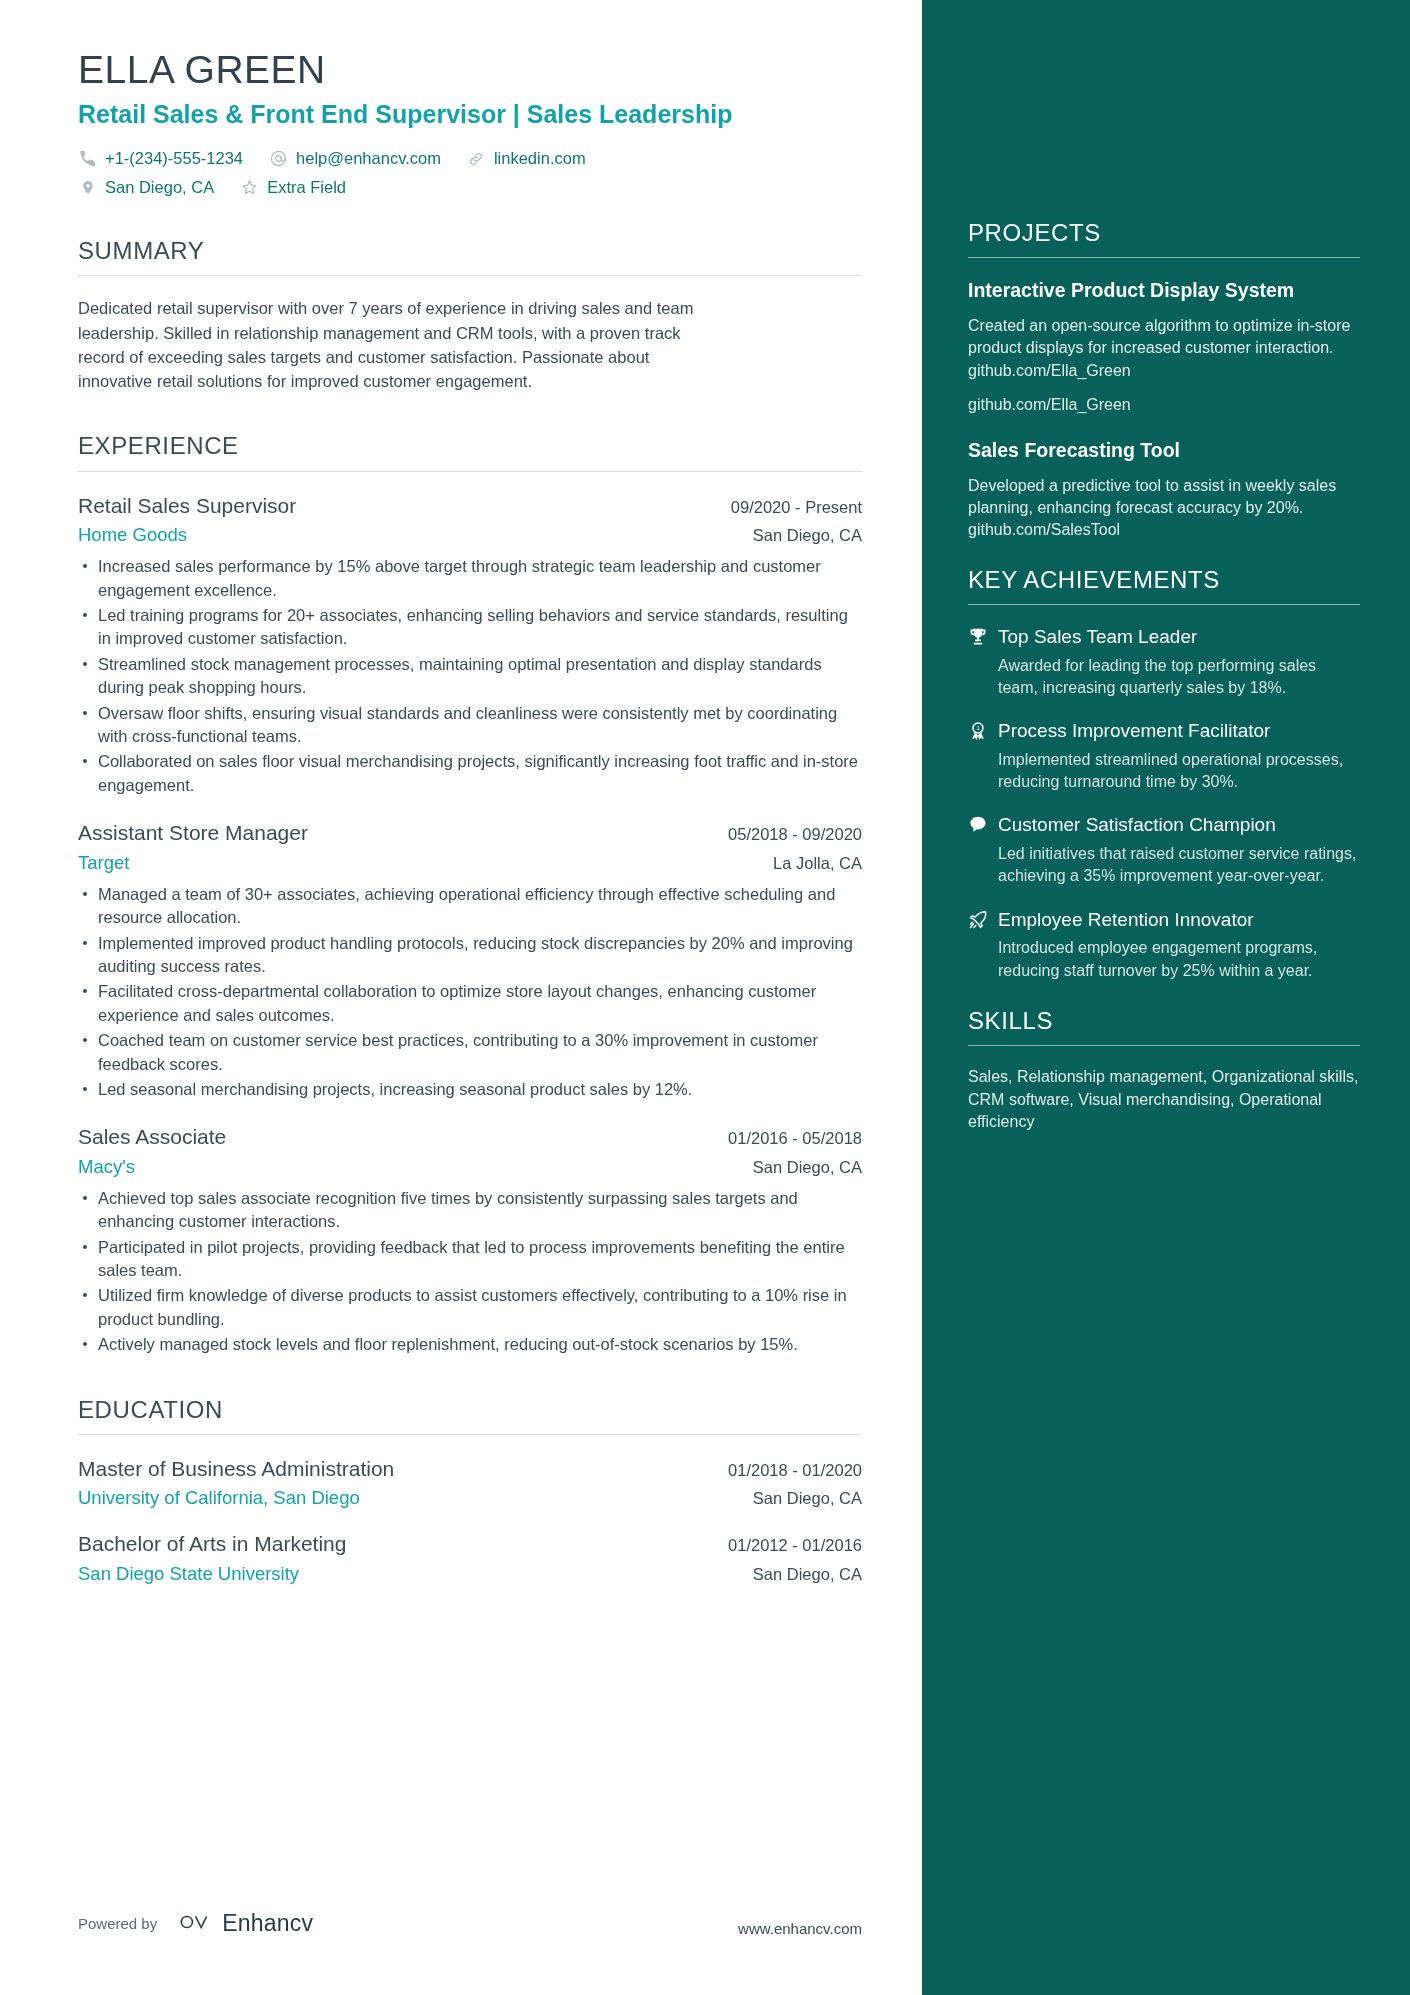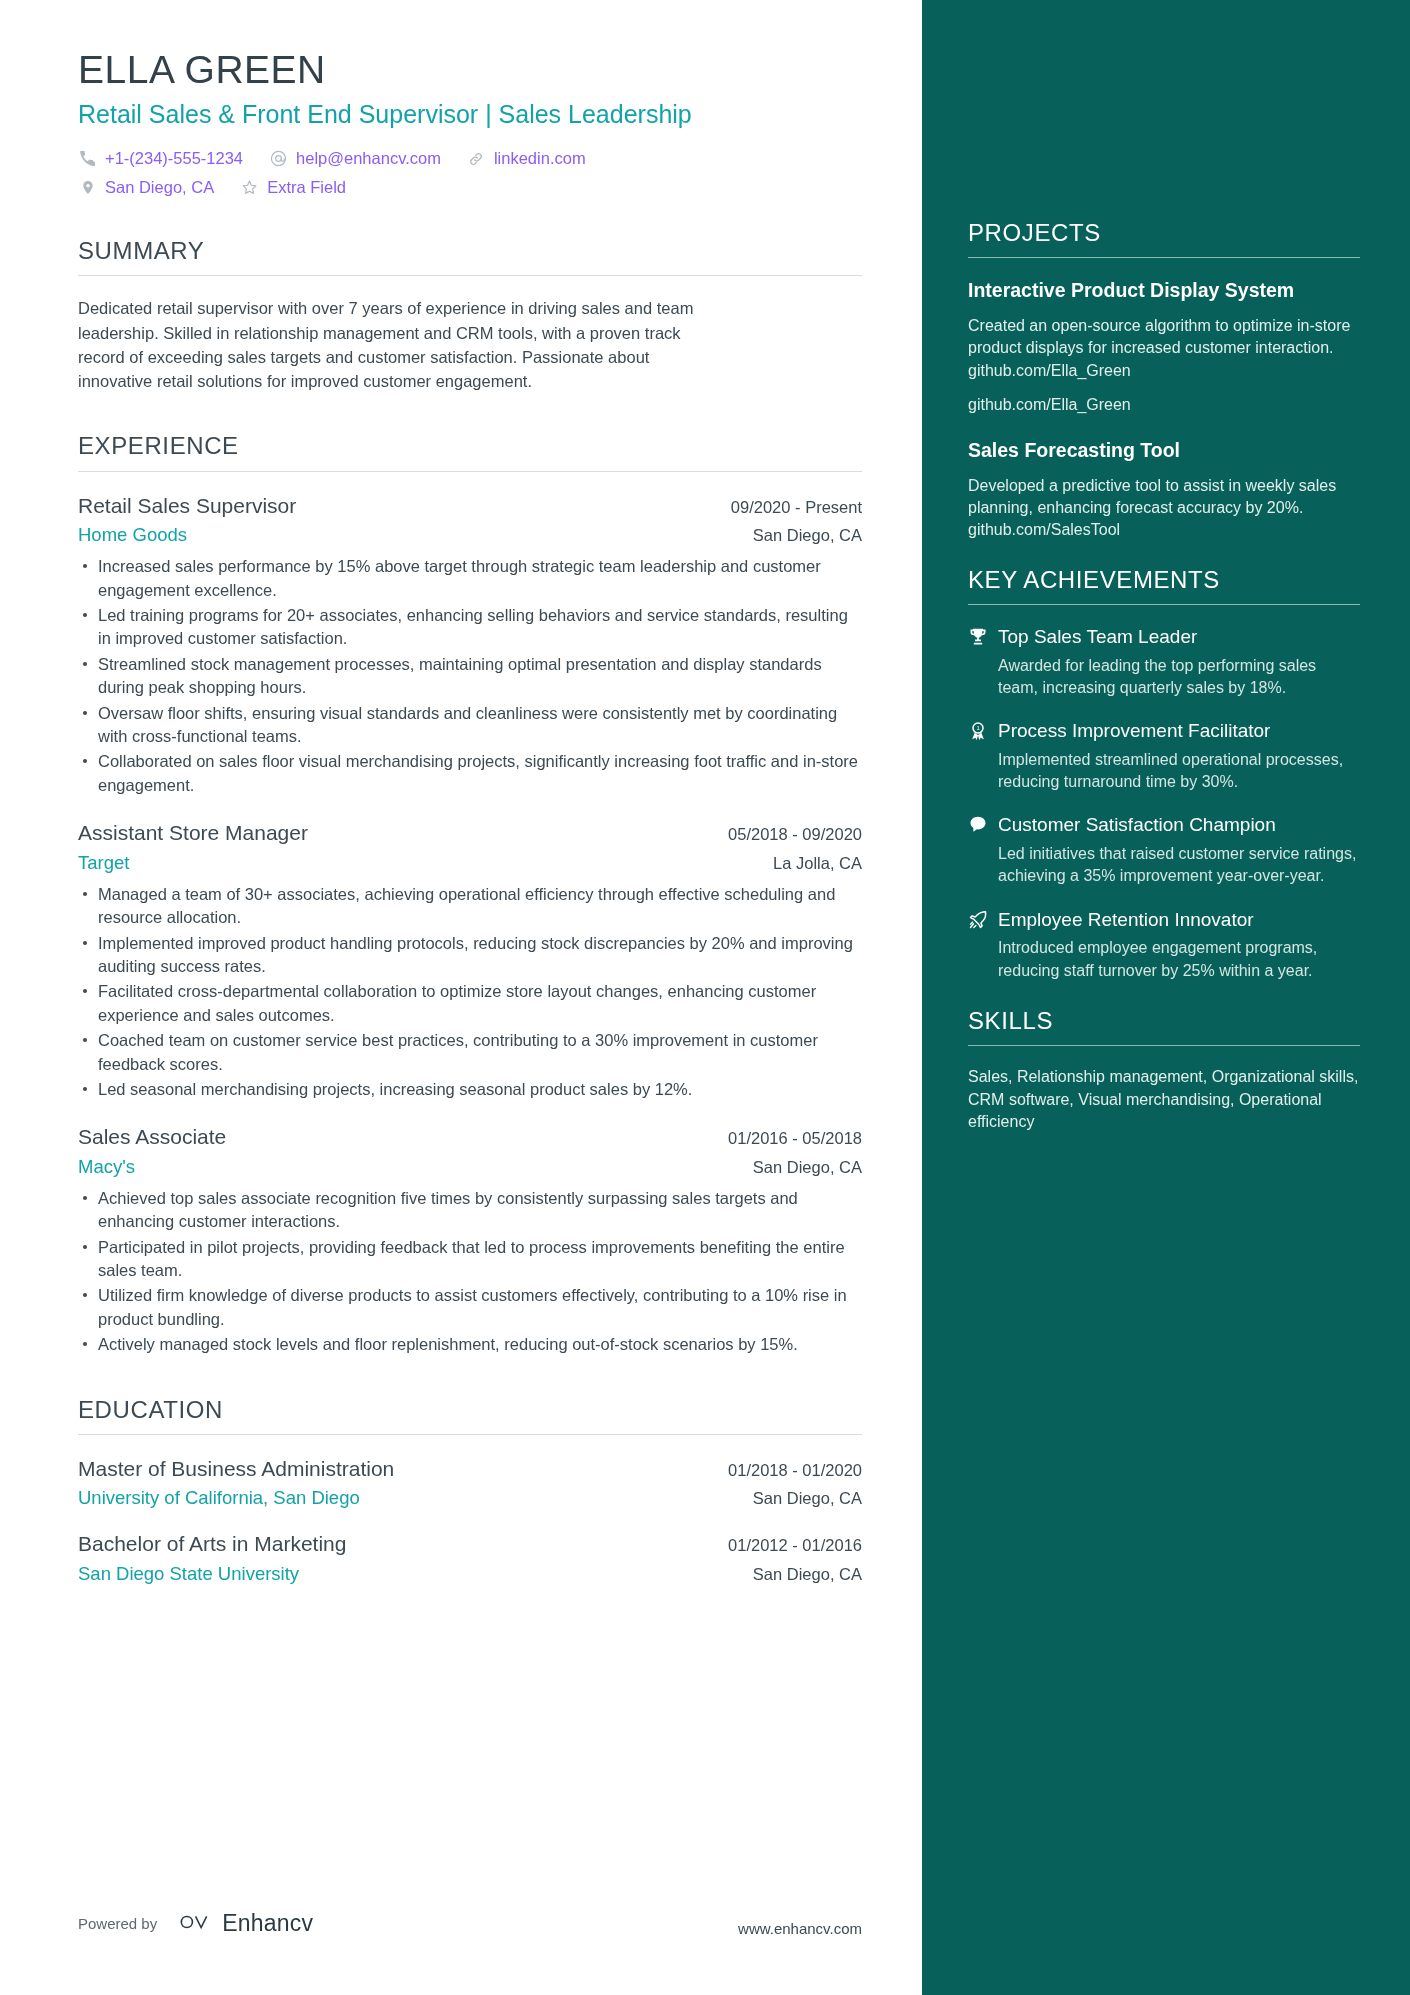--- a/index.html
+++ b/index.html
@@ -30,38 +30,38 @@
     font-size: 39px;
     font-weight: normal;
     letter-spacing: 0.5px;
     color: #32414a;
     line-height: 1.15;
     margin-bottom: 6px;
   }
   .headline {
     font-size: 25px;
     color: #12a3a8;
-    font-weight: 400;
+    font-weight: 700;
     line-height: 1.25;
     margin-bottom: 18px;
   }
 
   .contact-rows { margin-bottom: 8px; }
   .contact-row {
     display: flex;
     align-items: center;
     flex-wrap: wrap;
     margin-bottom: 7px;
   }
   .contact-item {
     display: flex;
     align-items: center;
     margin-right: 26px;
     font-size: 16.5px;
-    color: #8b5cf6;
+    color: #0f766e;
     line-height: 1.3;
   }
   .contact-item .ci-icon {
     width: 19px;
     height: 19px;
     margin-right: 8px;
     display: inline-flex;
     align-items: center;
     justify-content: center;
     color: #b3babf;

